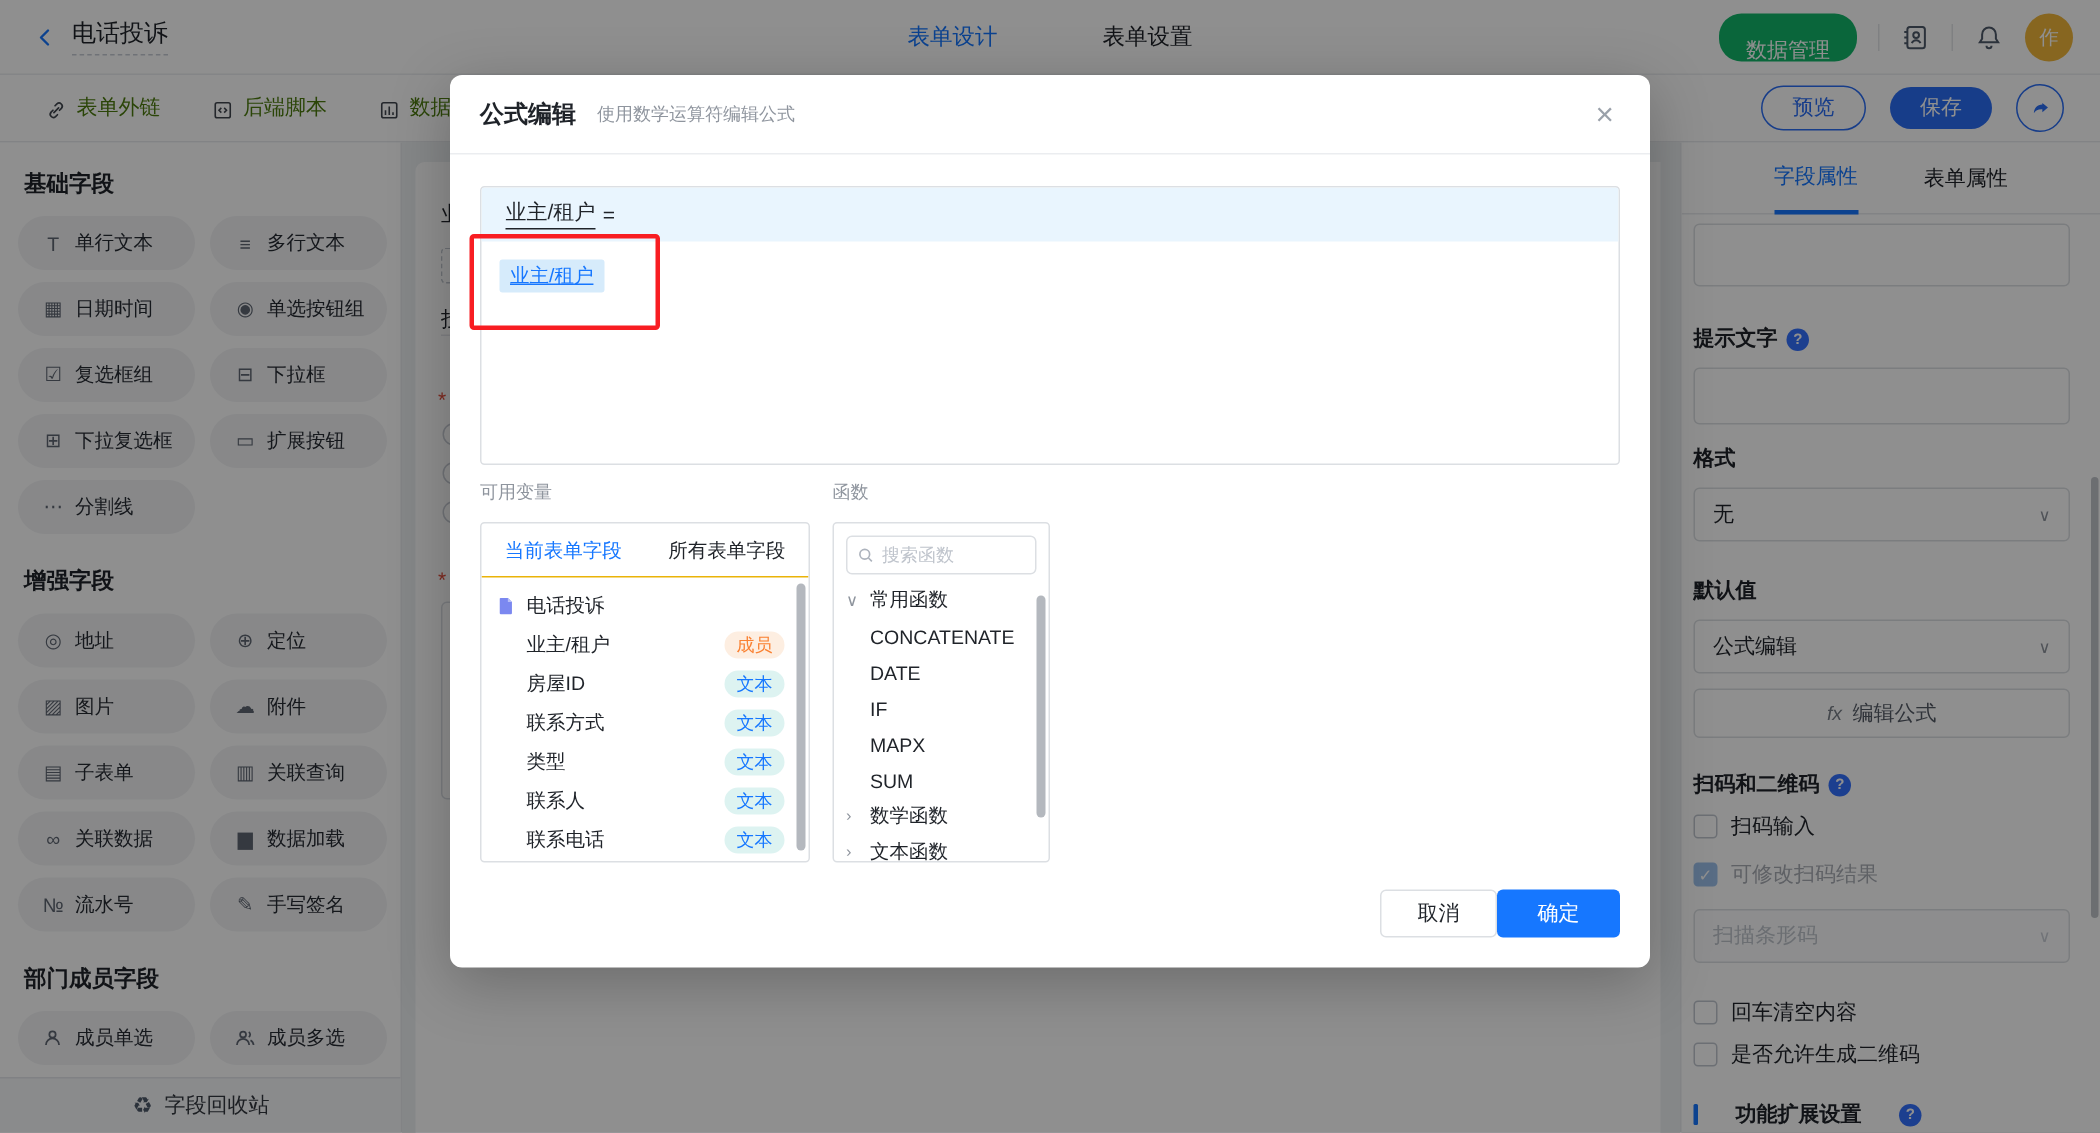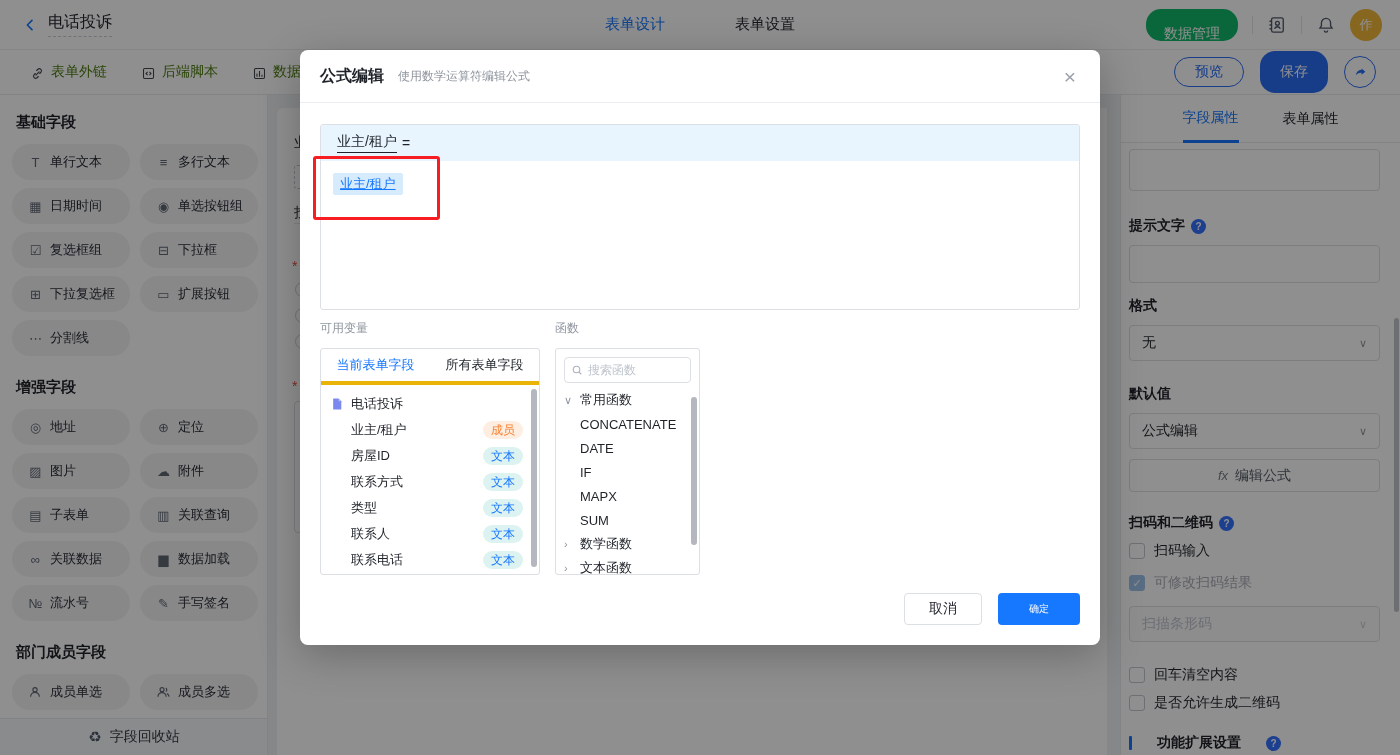--- a/index.html
+++ b/index.html
@@ -26,21 +26,21 @@
     display:flex; align-items:center; justify-content:center; font-size:13px; }
   
   .toolbar { position:absolute; left:0; top:50px; width:1400px; height:45px; background:#fff;
     border-bottom:1px solid #e8eaee; display:flex; align-items:center; }
   .tool-items { display:flex; gap:34px; padding-left:30px; }
   .tool-item { display:flex; align-items:flex-end; gap:6px; color:#4d7c0f; background:none; border:none;
     font-size:14px; font-family:inherit; }
   .tool-right { position:absolute; right:24px; display:flex; align-items:center; gap:16px; }
   .btn-preview { height:30px; padding:0 20px; border-radius:15px; background:#fff;
     border:1px solid #2a6df5; color:#2a6df5; font-size:14px; font-family:inherit; }
-  .btn-save { height:42px; padding:0 20px; border-radius:15px; background:#2a6df5;
+  .btn-save { height:28px; padding:0 20px; border-radius:15px; background:#2a6df5;
     border:none; color:#fff; font-size:14px; font-family:inherit; }
   .btn-share { width:32px; height:32px; border-radius:50%; border:1px solid #2a6df5; background:#fff;
     display:flex; align-items:center; justify-content:center; padding:0; }
   
   .sidebar { position:absolute; left:0; top:95px; width:268px; height:660px; background:#fff;
     border-right:1px solid #e8eaee; overflow:hidden; }
   .sb-inner { padding:18px 12px 0 12px; }
   .sb-title { font-size:15px; font-weight:bold; margin:0 4px 12px 4px; }
   .sb-sec { margin-bottom:22px; }
   .sb-grid { display:grid; grid-template-columns:118px 118px; gap:8px 10px; }
@@ -114,21 +114,21 @@
   .formula-head { height:36px; background:#e9f5fe; display:flex; align-items:center; padding-left:16px;
     font-size:14px; gap:5px; }
   .f-target { border-bottom:1px solid #1f2329; padding-bottom:1px; }
   .formula-body { padding:12px; }
   .chip { display:inline-block; background:#d6ebfb; color:#1677ff; font-size:13px; padding:2px 7px;
     border-radius:2px; text-decoration:underline; }
   .m-seclabel { position:absolute; font-size:12px; color:#8f959e; }
   .panel { position:absolute; top:298px; height:227px; border:1px solid #dcdfe3; border-radius:3px;
     background:#fff; overflow:hidden; }
   .panel-a { left:20px; width:220px; }
-  .pa-tabs { height:36px; display:flex; border-bottom:4px solid #eab308; }
+  .pa-tabs { height:36px; display:flex; border-bottom:1px solid #eab308; }
   .pa-tab { flex:1; display:flex; align-items:center; justify-content:center; font-size:13px;
     background:none; border:none; font-family:inherit; color:#1f2329; }
   .pa-tab.active { color:#1677ff; }
   .tree { padding-top:6px; position:relative; }
   .tr-row { height:26px; display:flex; align-items:center; font-size:13px; padding-left:10px; gap:7px; }
   .tr-row.child { padding-left:30px; }
   .tr-badge { margin-left:auto; margin-right:16px; height:18px; padding:0 8px; border-radius:10px;
     font-size:12px; display:flex; align-items:center; }
   .badge-member { color:#fa8132; background:#fdeee1; }
   .badge-text { color:#1677ff; background:#ddf3f1; }
@@ -139,25 +139,25 @@
   .fn-search input { border:none; outline:none; width:90px; font-size:12px; font-family:inherit; }
   .fn-search input::placeholder { color:#bfc4cc; }
   .fn-row { height:24px; display:flex; align-items:center; font-size:13px; padding-left:8px; gap:6px; }
   .fn-row.item { padding-left:24px; }
   .tw { color:#8f959e; font-size:11px; width:10px; }
   .panel-c { left:412px; width:366px; padding:12px 16px; font-size:13px; line-height:27px; color:#2a2f38; }
   .hint-li { display:flex; gap:9px; }
   .hint-li::before { content:"•"; color:#2a2f38; }
   .blue { color:#1677ff; }
   .mini-chip { background:#e4f1fd; color:#1677ff; padding:1px 5px; border-radius:2px; font-size:12px; }
-  .m-footer { position:absolute; right:20px; top:543px; display:flex; gap:16px; }
+  .m-footer { position:absolute; right:20px; top:543px; display:flex; }
   .btn-cancel { width:78px; height:32px; border:1px solid #dcdfe3; border-radius:4px; background:#fff;
     font-size:14px; font-family:inherit; color:#1f2329; }
   .btn-ok { width:82px; height:32px; border:none; border-radius:4px; background:#1677ff; color:#fff;
-    font-size:10px; font-family:inherit; }
+    font-size:14px; font-family:inherit; }
   .annotation { position:absolute; left:313px; top:156px; width:127px; height:64px;
     border:3px solid #f81d22; border-radius:3px; z-index:60; } .mt10{margin-top:10px;} .mt14{margin-top:14px;} .mt18{margin-top:24px;}
   .mt22{margin-top:22px;} .mt26{margin-top:26px;}
 </style>
 </head>
 <body>
 
 <div id="app">
 
   <header class="topbar">

